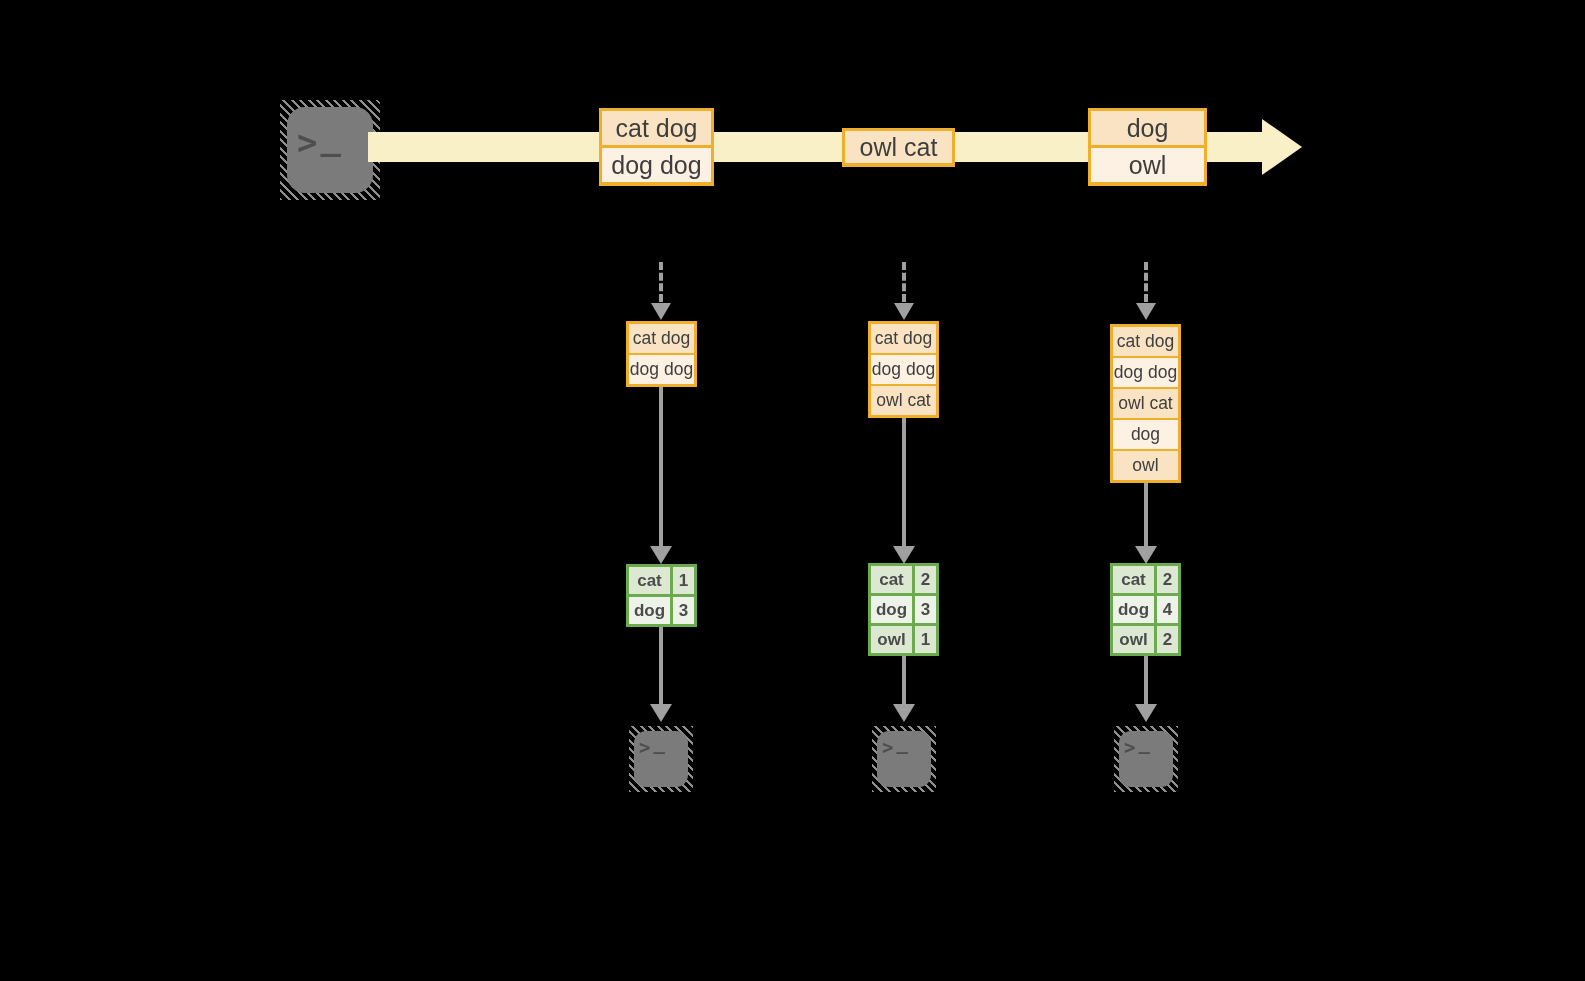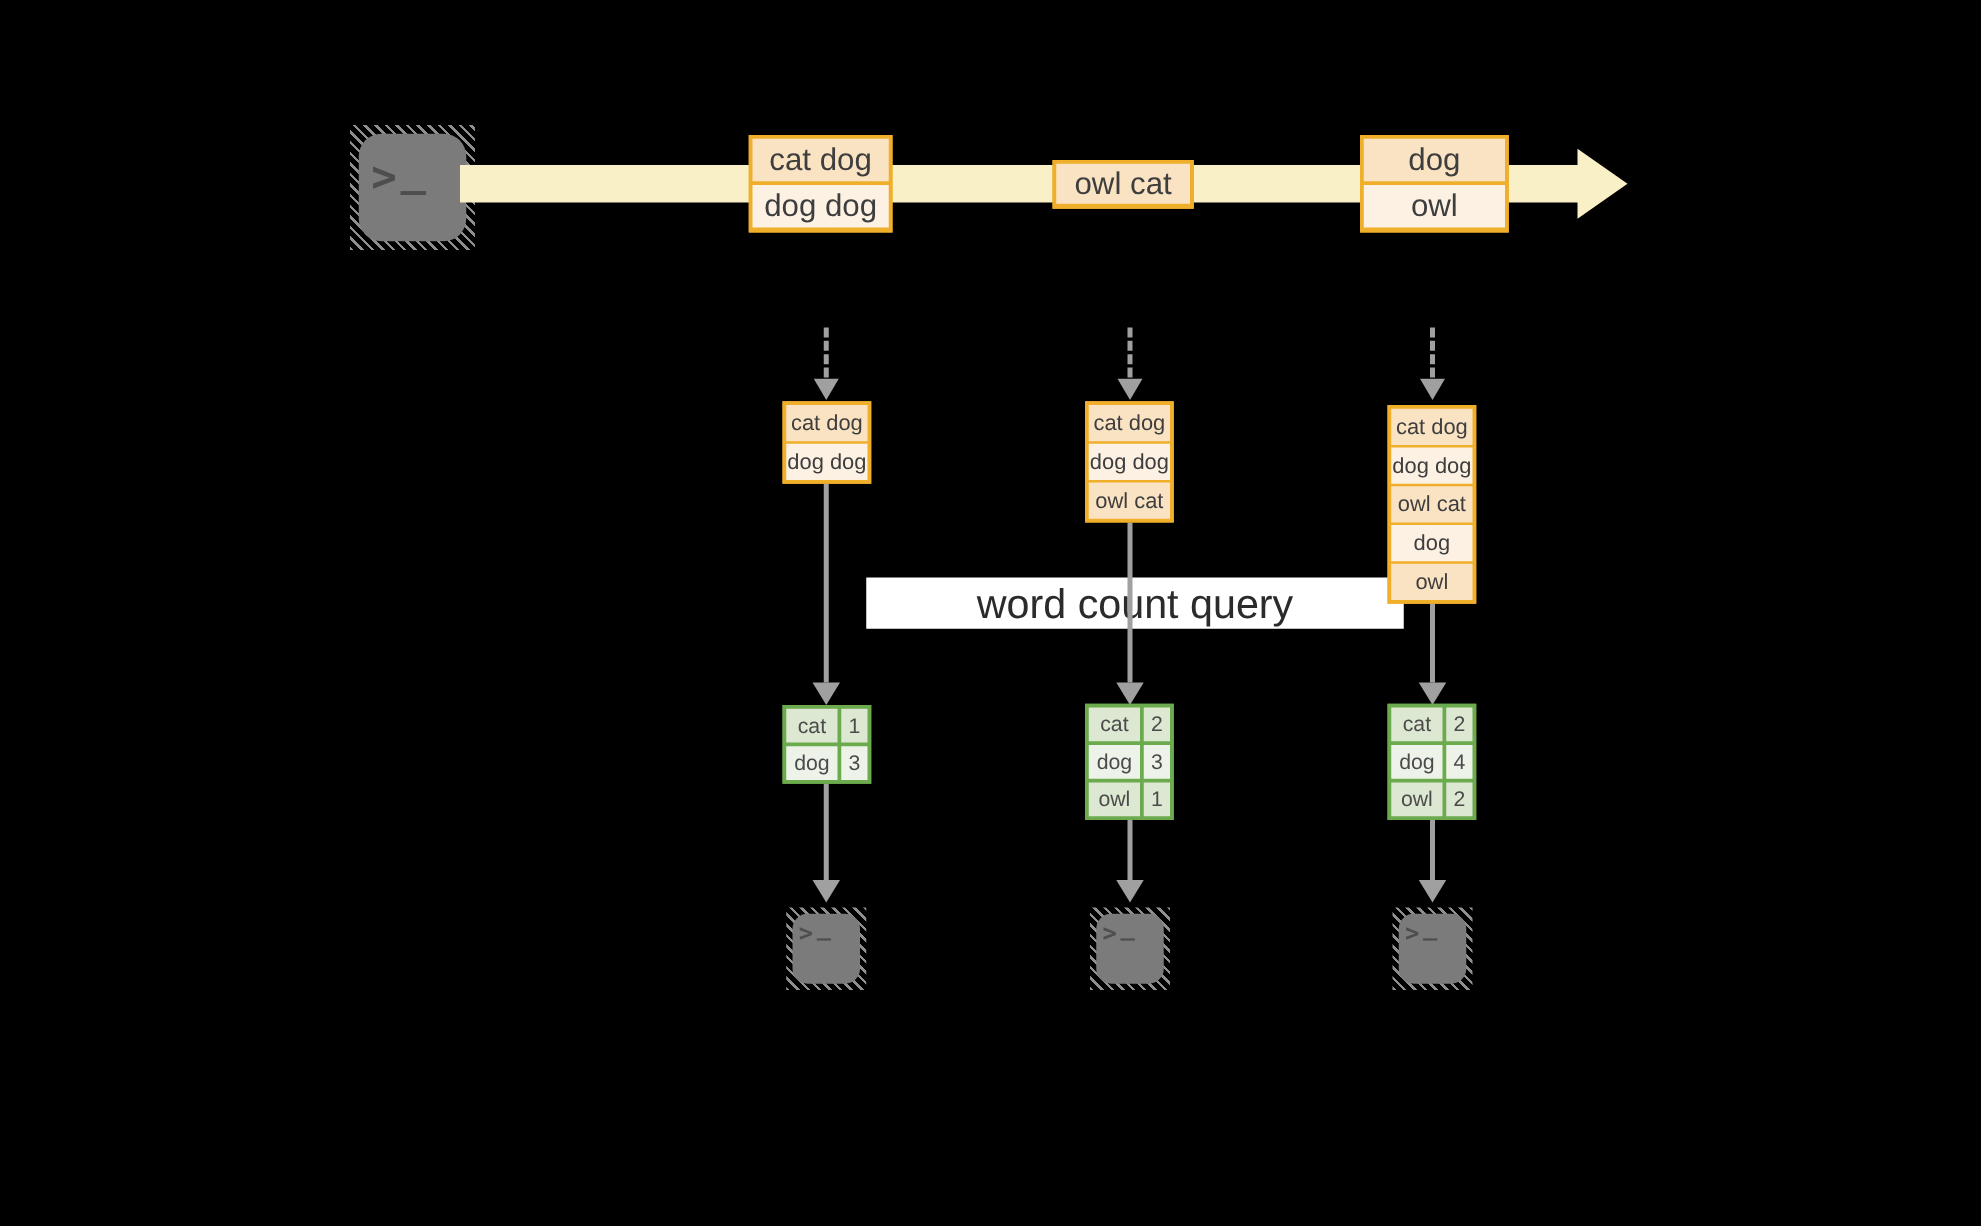--- a/index.html
+++ b/index.html
@@ -59,21 +59,21 @@
     text-align:center;line-height:41px;font-size:33px;color:#2B2B2B;}
 
   
   .line{width:4px;background:var(--gray,#A0A0A0);z-index:3;}
   .head{width:0;height:0;z-index:3;
     border-left:11px solid transparent;border-right:11px solid transparent;
     border-top:18px solid var(--gray,#A0A0A0);}
 
   
   .gtable{border:3px solid var(--green-border,#6BAA4D);background:var(--green-border,#6BAA4D);
-    display:flex;flex-direction:column;row-gap:3px;z-index:6;width:71px;}
+    display:flex;flex-direction:column;row-gap:3px;z-index:6;width:71px;font-weight:bold;}
   .trow{display:flex;column-gap:3px;height:27px;}
   .trow .cell{line-height:27px;font-size:17px;color:#4B4B4B;text-align:center;}
   .cell.word{width:41px;}
   .cell.count{flex:1;}
   .trow:nth-child(odd) .cell{background:var(--green-dark,#DCE8D2);}
   .trow:nth-child(even) .cell{background:var(--green-light,#EEF3EA);}
   .gt1{left:626px;top:564px;height:63px;}
   .gt2{left:868px;top:563px;height:93px;}
   .gt3{left:1110px;top:563px;height:93px;}
 </style>
@@ -119,23 +119,20 @@
     <div class="srow">owl cat</div>
   </div>
   <div class="abs snap snap3">
     <div class="srow">cat dog</div>
     <div class="srow">dog dog</div>
     <div class="srow">owl cat</div>
     <div class="srow">dog</div>
     <div class="srow">owl</div>
   </div>
 
-  <div class="abs qbar">
-    <span>word count query</span>
-  </div>
 
   <div class="abs line" style="left:659px;top:387px;height:159px;"></div>
   <div class="abs head" style="left:650px;top:546px;"></div>
   <div class="abs line" style="left:902px;top:418px;height:128px;"></div>
   <div class="abs head" style="left:893px;top:546px;"></div>
   <div class="abs line" style="left:1144px;top:483px;height:63px;"></div>
   <div class="abs head" style="left:1135px;top:546px;"></div>
 
   <div class="abs gtable gt1">
     <div class="trow">

